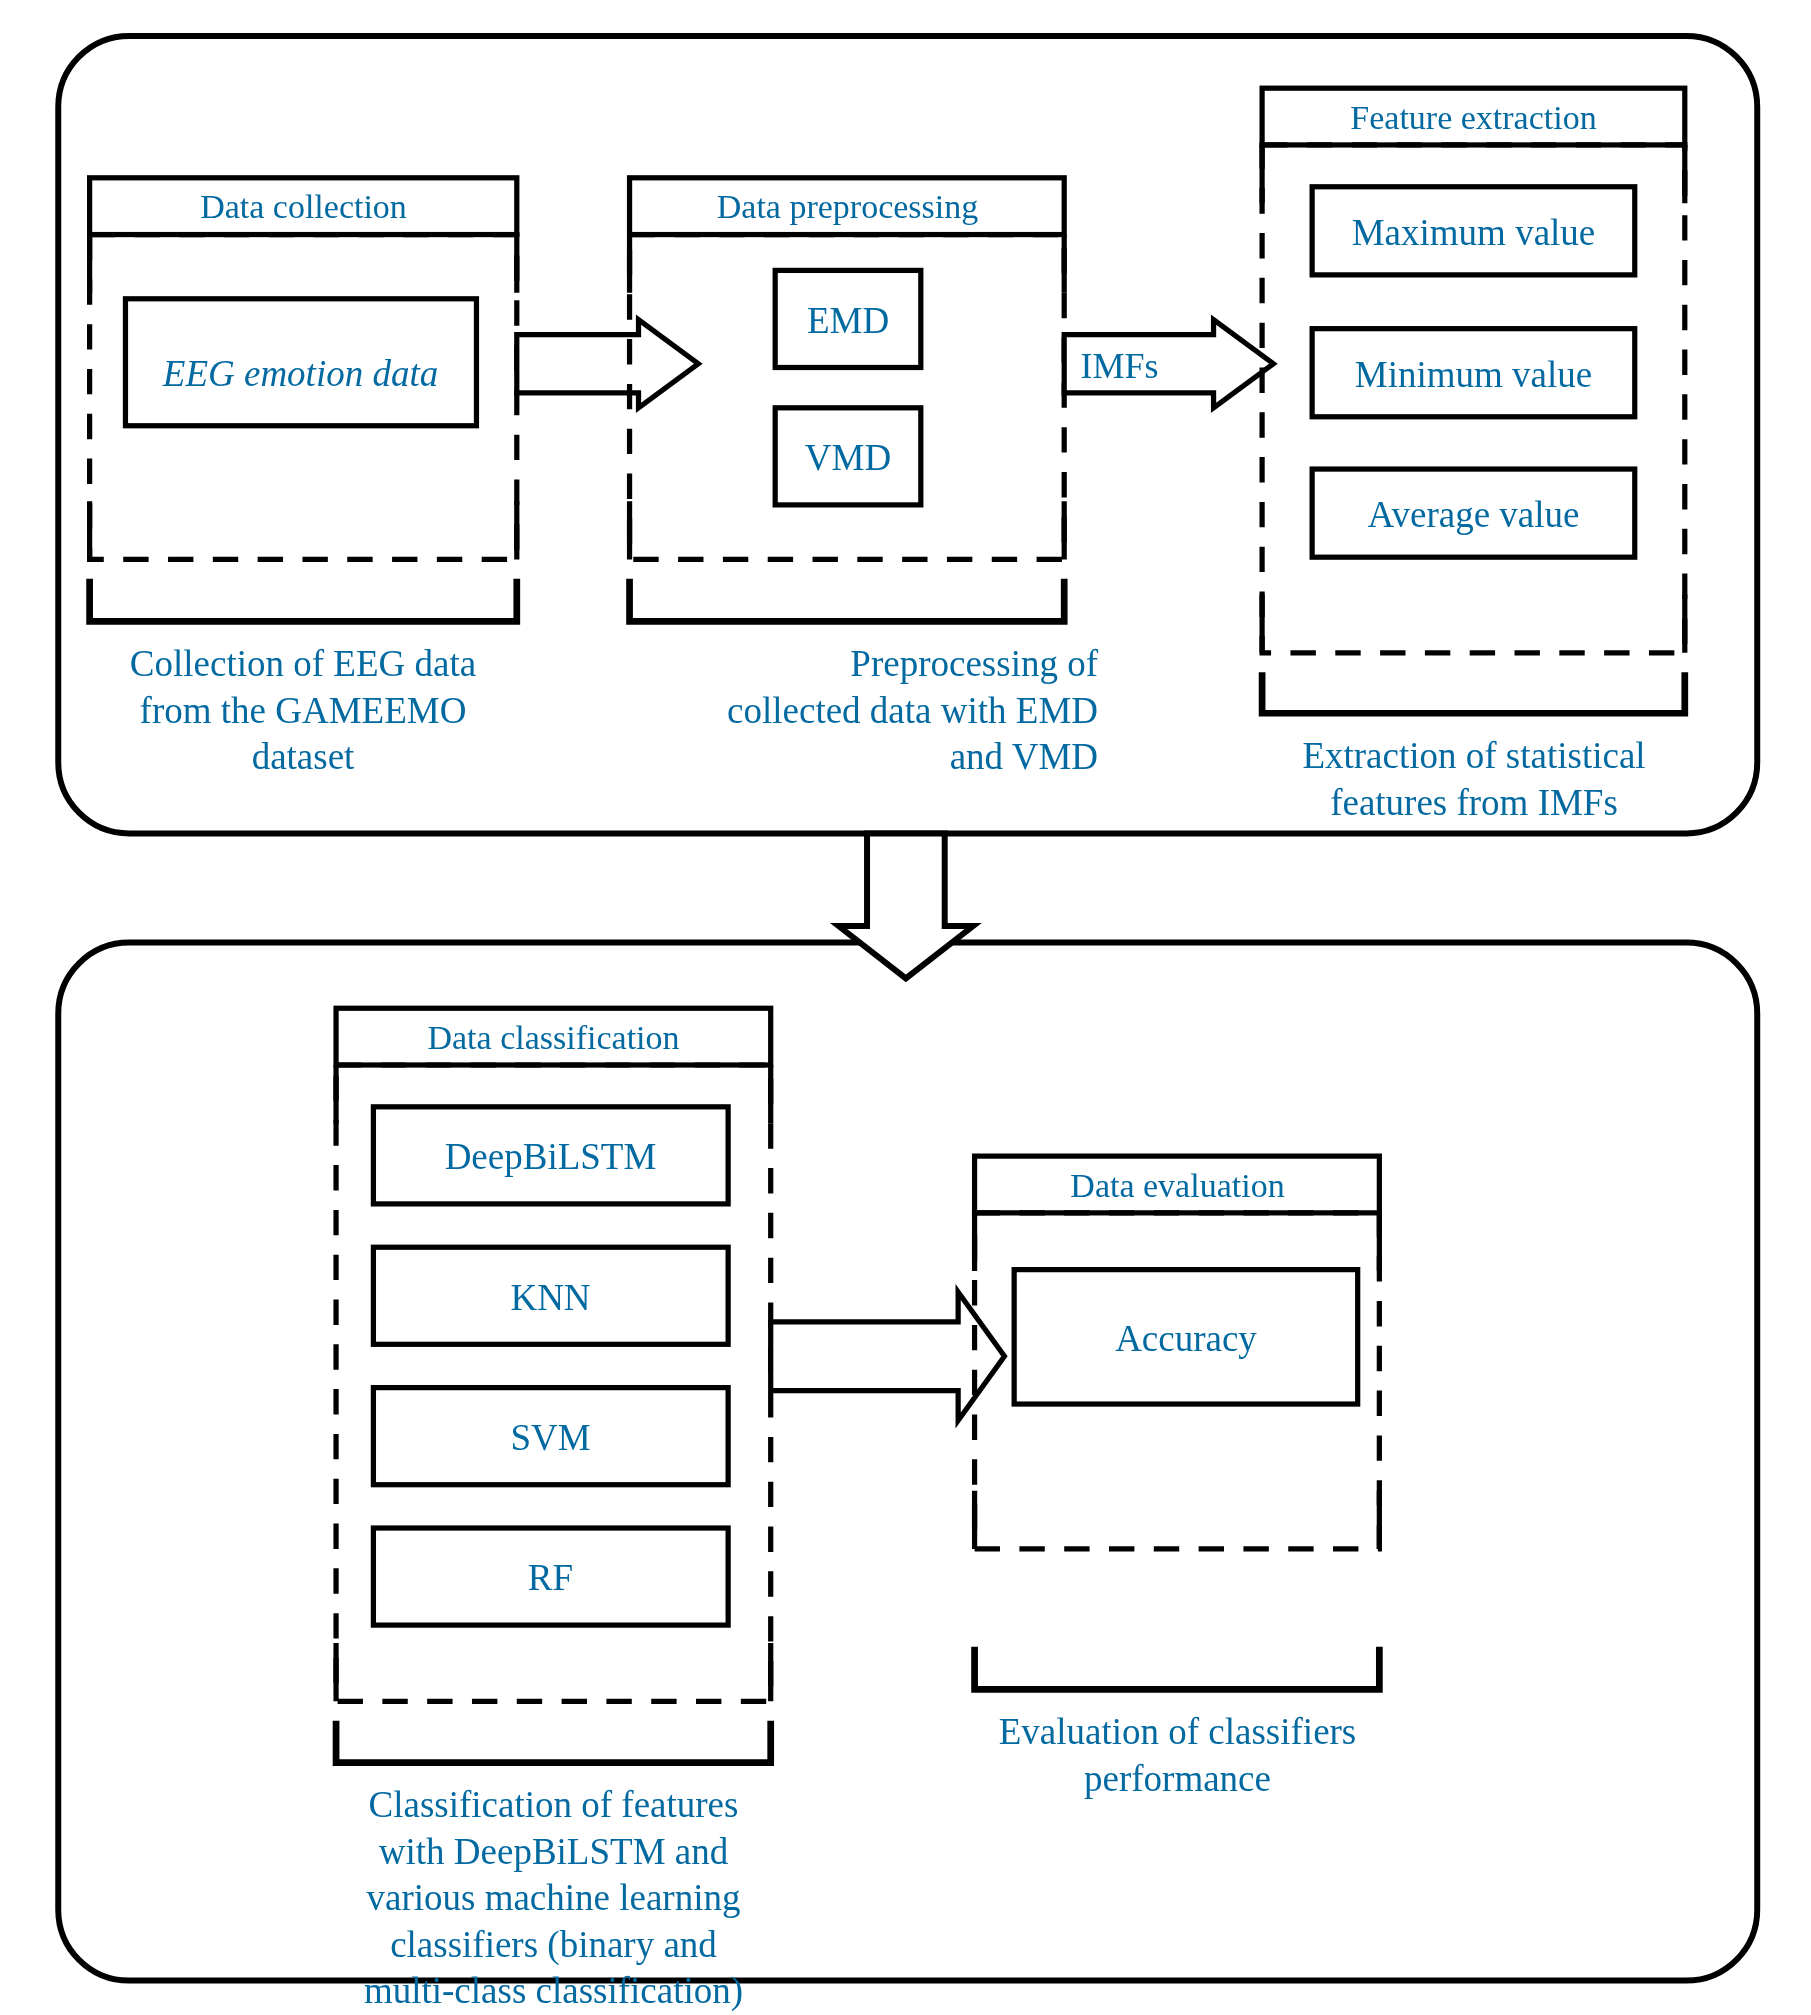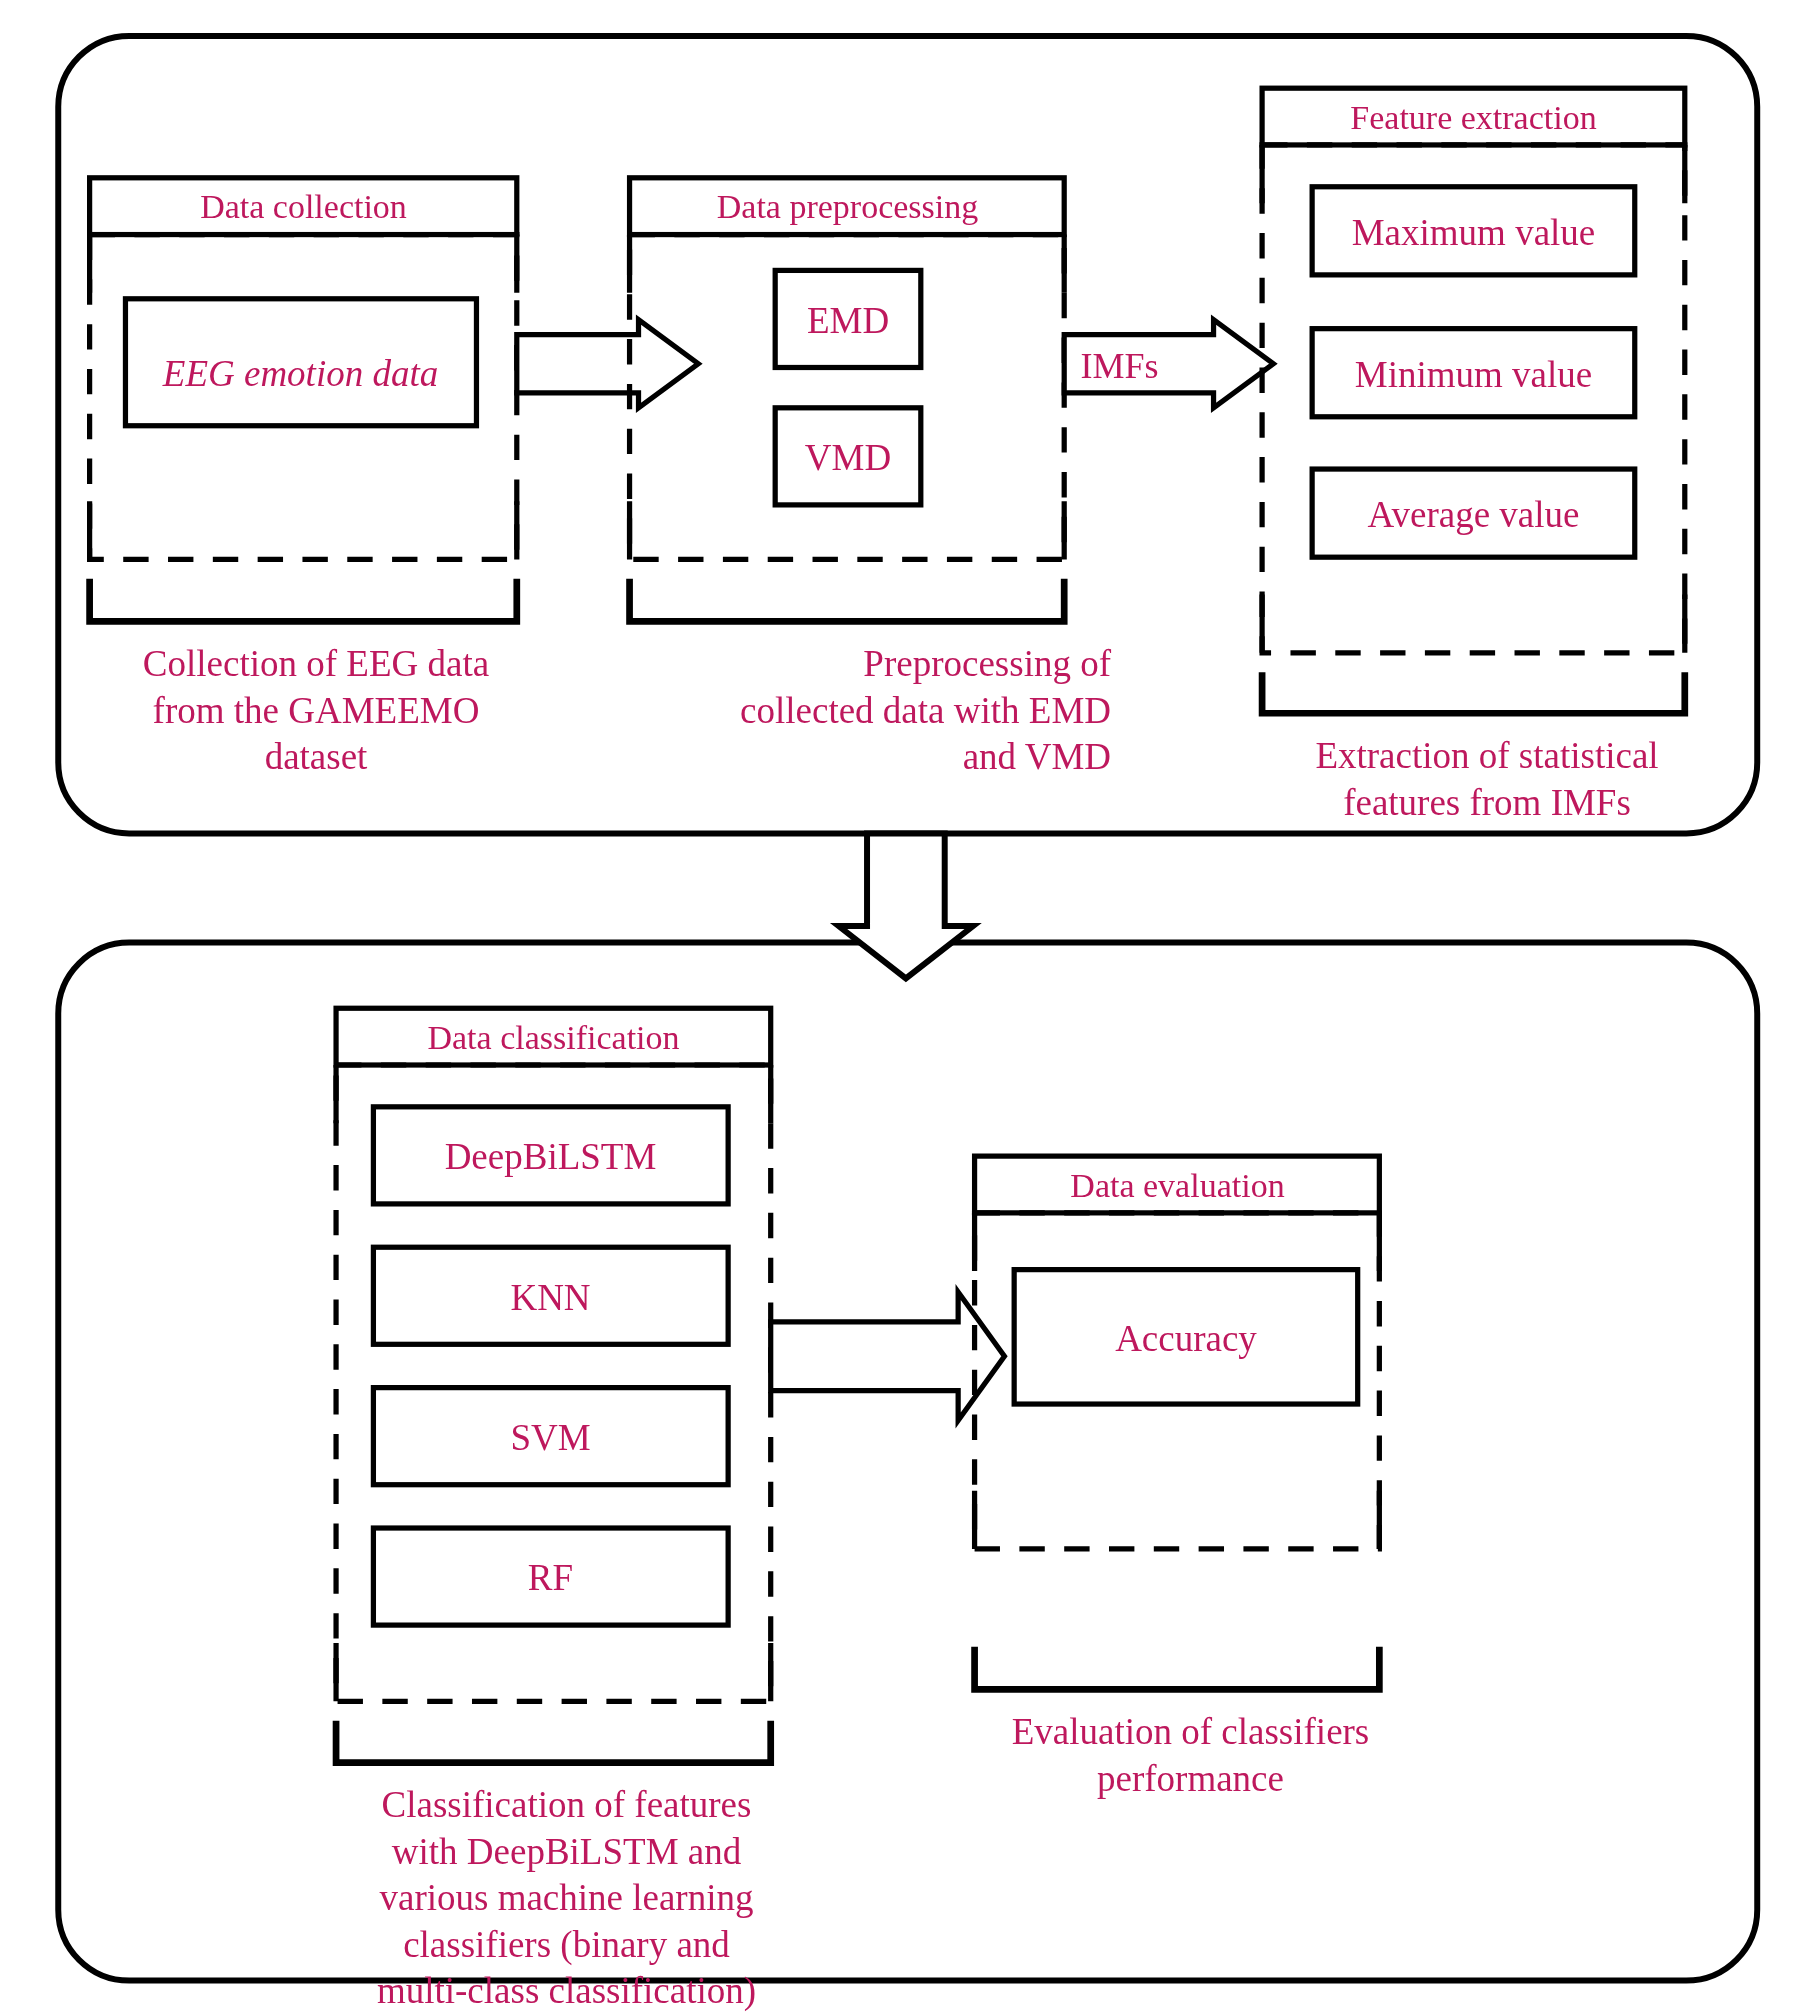--- a/index.html
+++ b/index.html
@@ -24,37 +24,36 @@
     left: 0;
     top: 0;
     width: 1811px;
     height: 2015px;
     pointer-events: none;
   }
   .txt {
     position: absolute;
     text-align: center;
     line-height: 1.18;
-    color: #be185d;
+    color: #0369a1;
     white-space: pre-line;
     user-select: none;
   }
   
   .hdr-label {
     font-size: 34px;
   }
   
   .box-label {
     font-size: 37px;
   }
   
   .caption {
     font-size: 37px;
     line-height: 1.26;
-    padding-left: 13px;
   }
   .edge-label {
     font-size: 36px;
   }
 </style>
 </head>
 <body>
 
 <div id="canvas">
 

